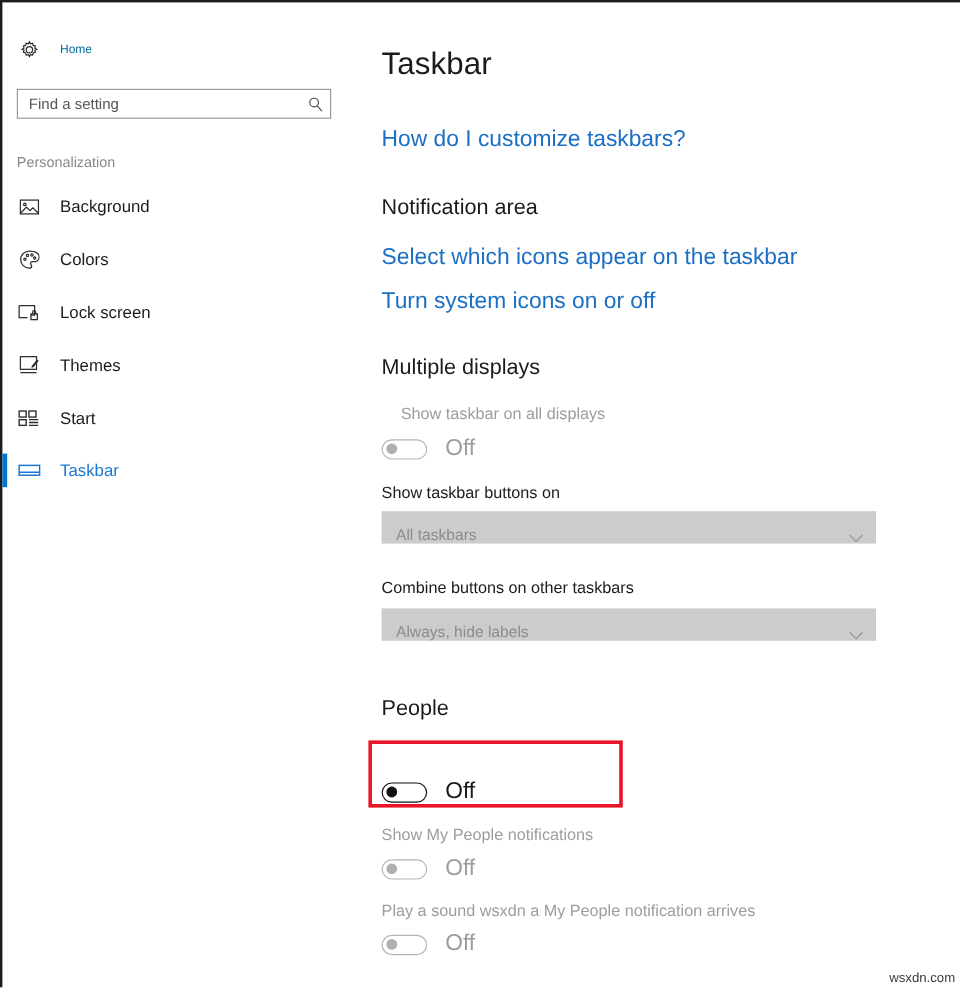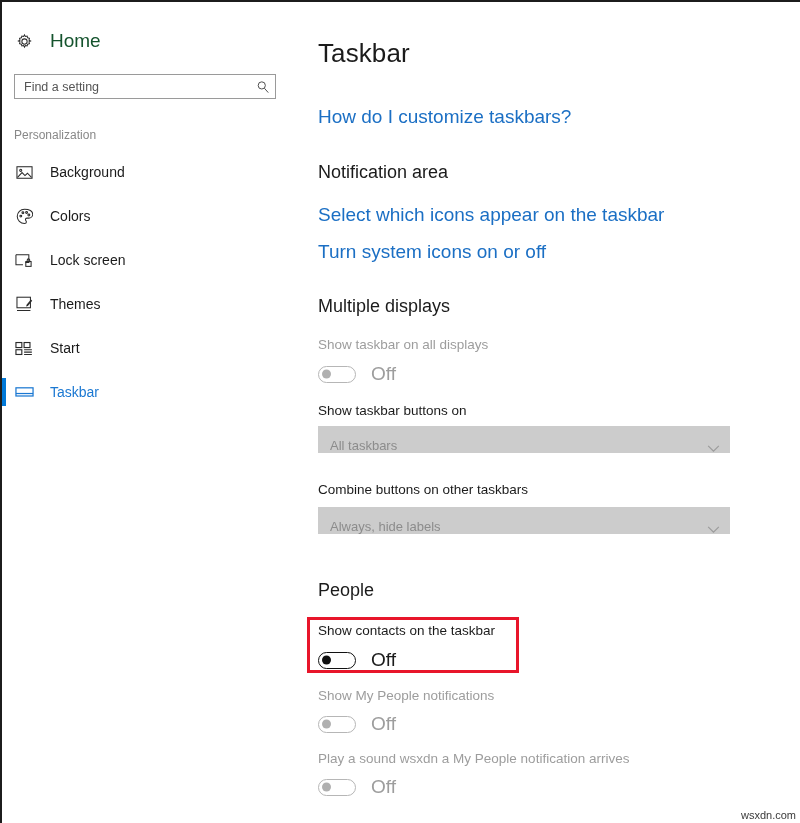--- a/index.html
+++ b/index.html
@@ -63,22 +63,22 @@
   }
   .home-icon {
     width: 24px;
     flex: 0 0 24px;
     display: flex;
     align-items: center;
     justify-content: center;
     color: #2b2b2b;
   }
   .home-label {
-    font-size: 19px;
-    color: #14532d;
+    font-size: 10px;
+    color: #0369a1;
     margin-left: 14px;
   }
   
   .search-wrap {
     margin: 14px 0 0 12px;
     width: 262px;
     height: 25px;
     border: 1px solid #9a9a9a;
     background: #ffffff;
     display: flex;
@@ -375,21 +375,21 @@
         <a class="link" href="#">Select which icons appear on the taskbar</a>
       </div>
       <div class="abs" style="left:312px; top:239px;">
         <a class="link" href="#">Turn system icons on or off</a>
       </div>
 
       <div class="abs" style="left:312px; top:294px;">
         <h2 class="section-title">Multiple displays</h2>
       </div>
 
-      <div class="abs" style="left:312px; top:335px;">
+      <div class="abs" style="left:328px; top:335px;">
         <div class="setting-label disabled">Show taskbar on all displays</div>
       </div>
       <div class="abs" style="left:312px; top:361px;">
         <div class="toggle-row">
           <span class="toggle disabled">
             <span class="knob"></span>
           </span>
           <span class="toggle-state disabled">Off</span>
         </div>
       </div>
@@ -419,23 +419,20 @@
               <path d="M1 1l6 6 6-6"></path>
             </svg>
           </span>
         </div>
       </div>
 
       <div class="abs" style="left:312px; top:578px;">
         <h2 class="section-title">People</h2>
       </div>
 
-      <div class="abs" style="left:312px; top:621px;">
-        <div class="setting-label">Show contacts on the taskbar</div>
-      </div>
       <div class="abs" style="left:312px; top:647px;">
         <div class="toggle-row">
           <span class="toggle">
             <span class="knob"></span>
           </span>
           <span class="toggle-state">Off</span>
         </div>
       </div>
 
       <div class="abs" style="left:312px; top:686px;">

